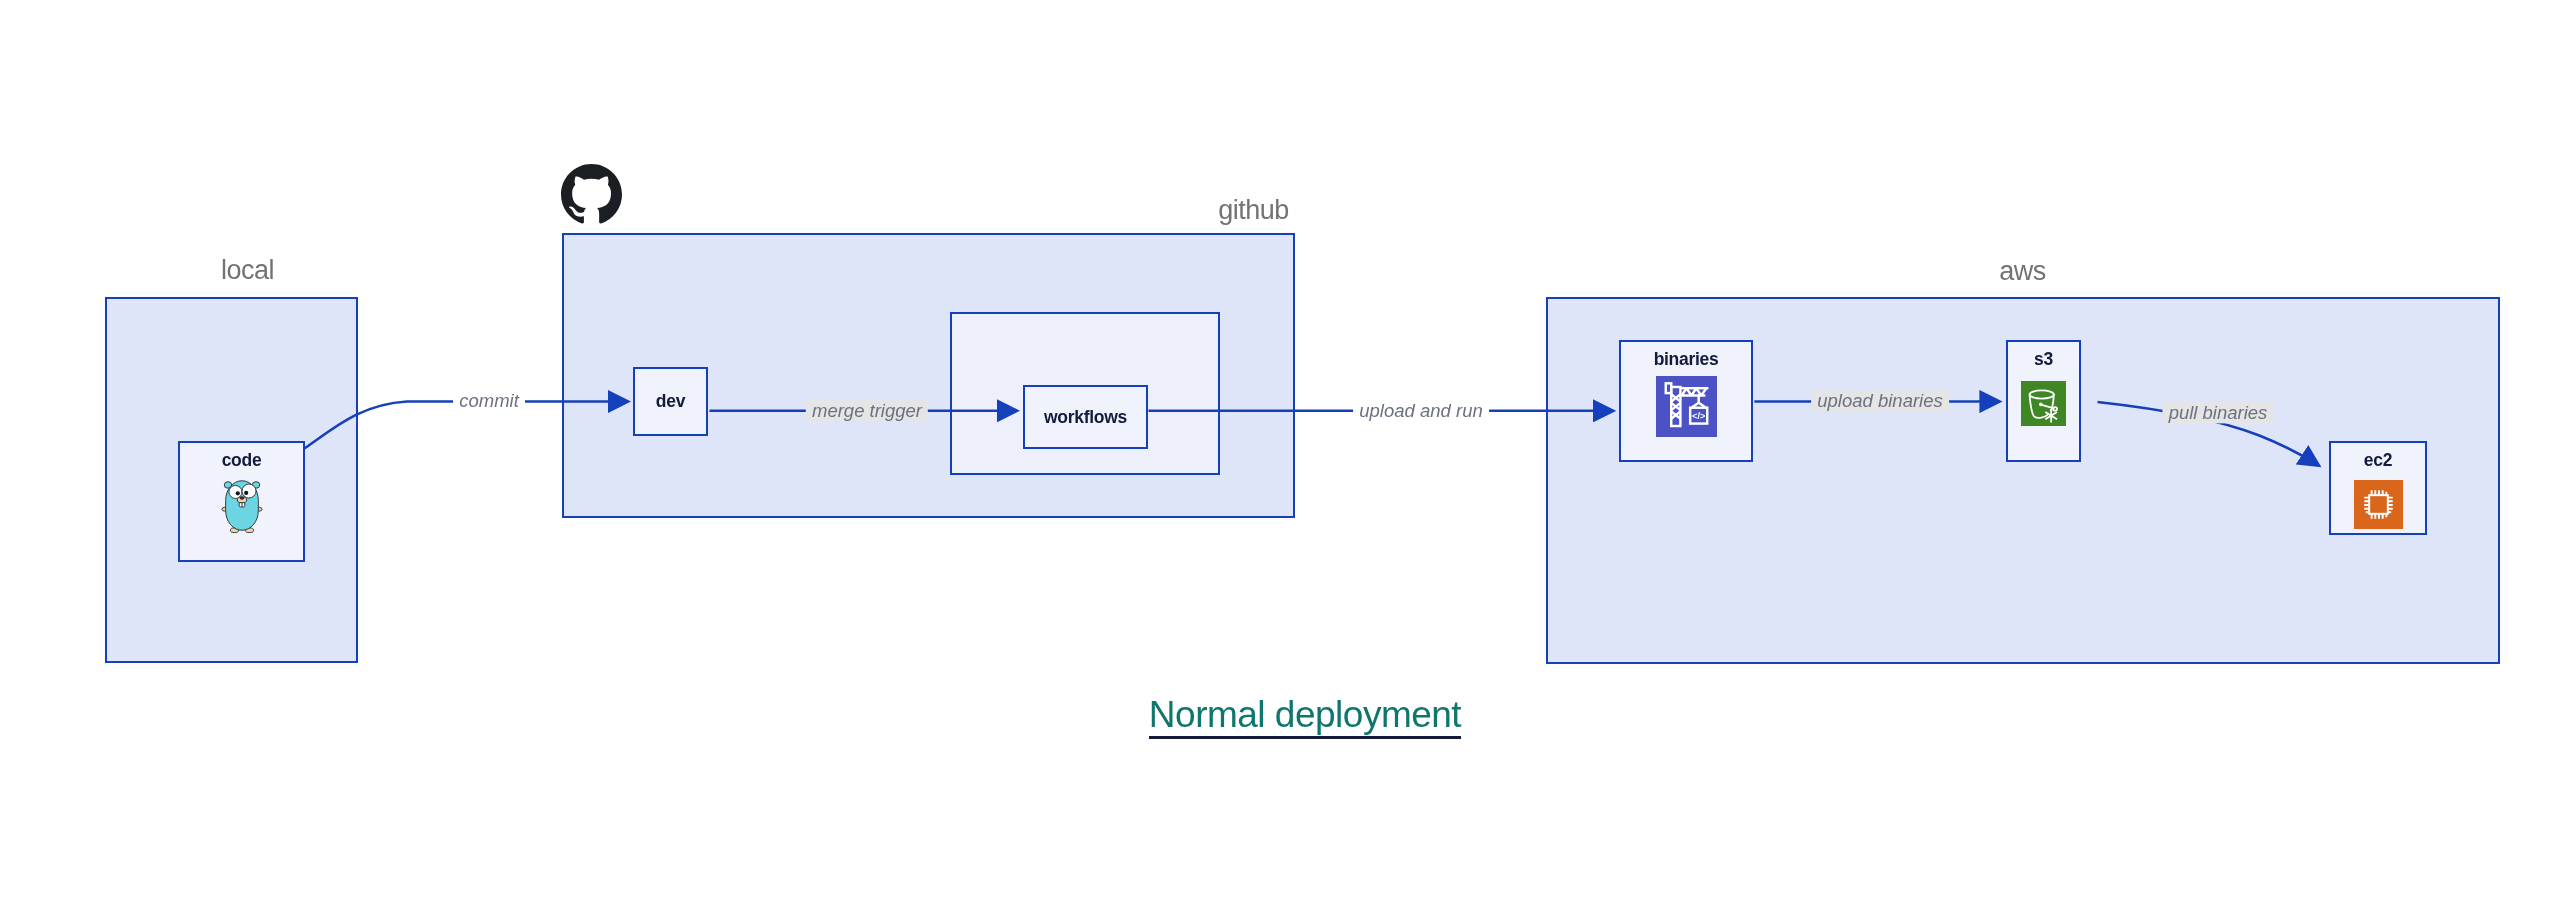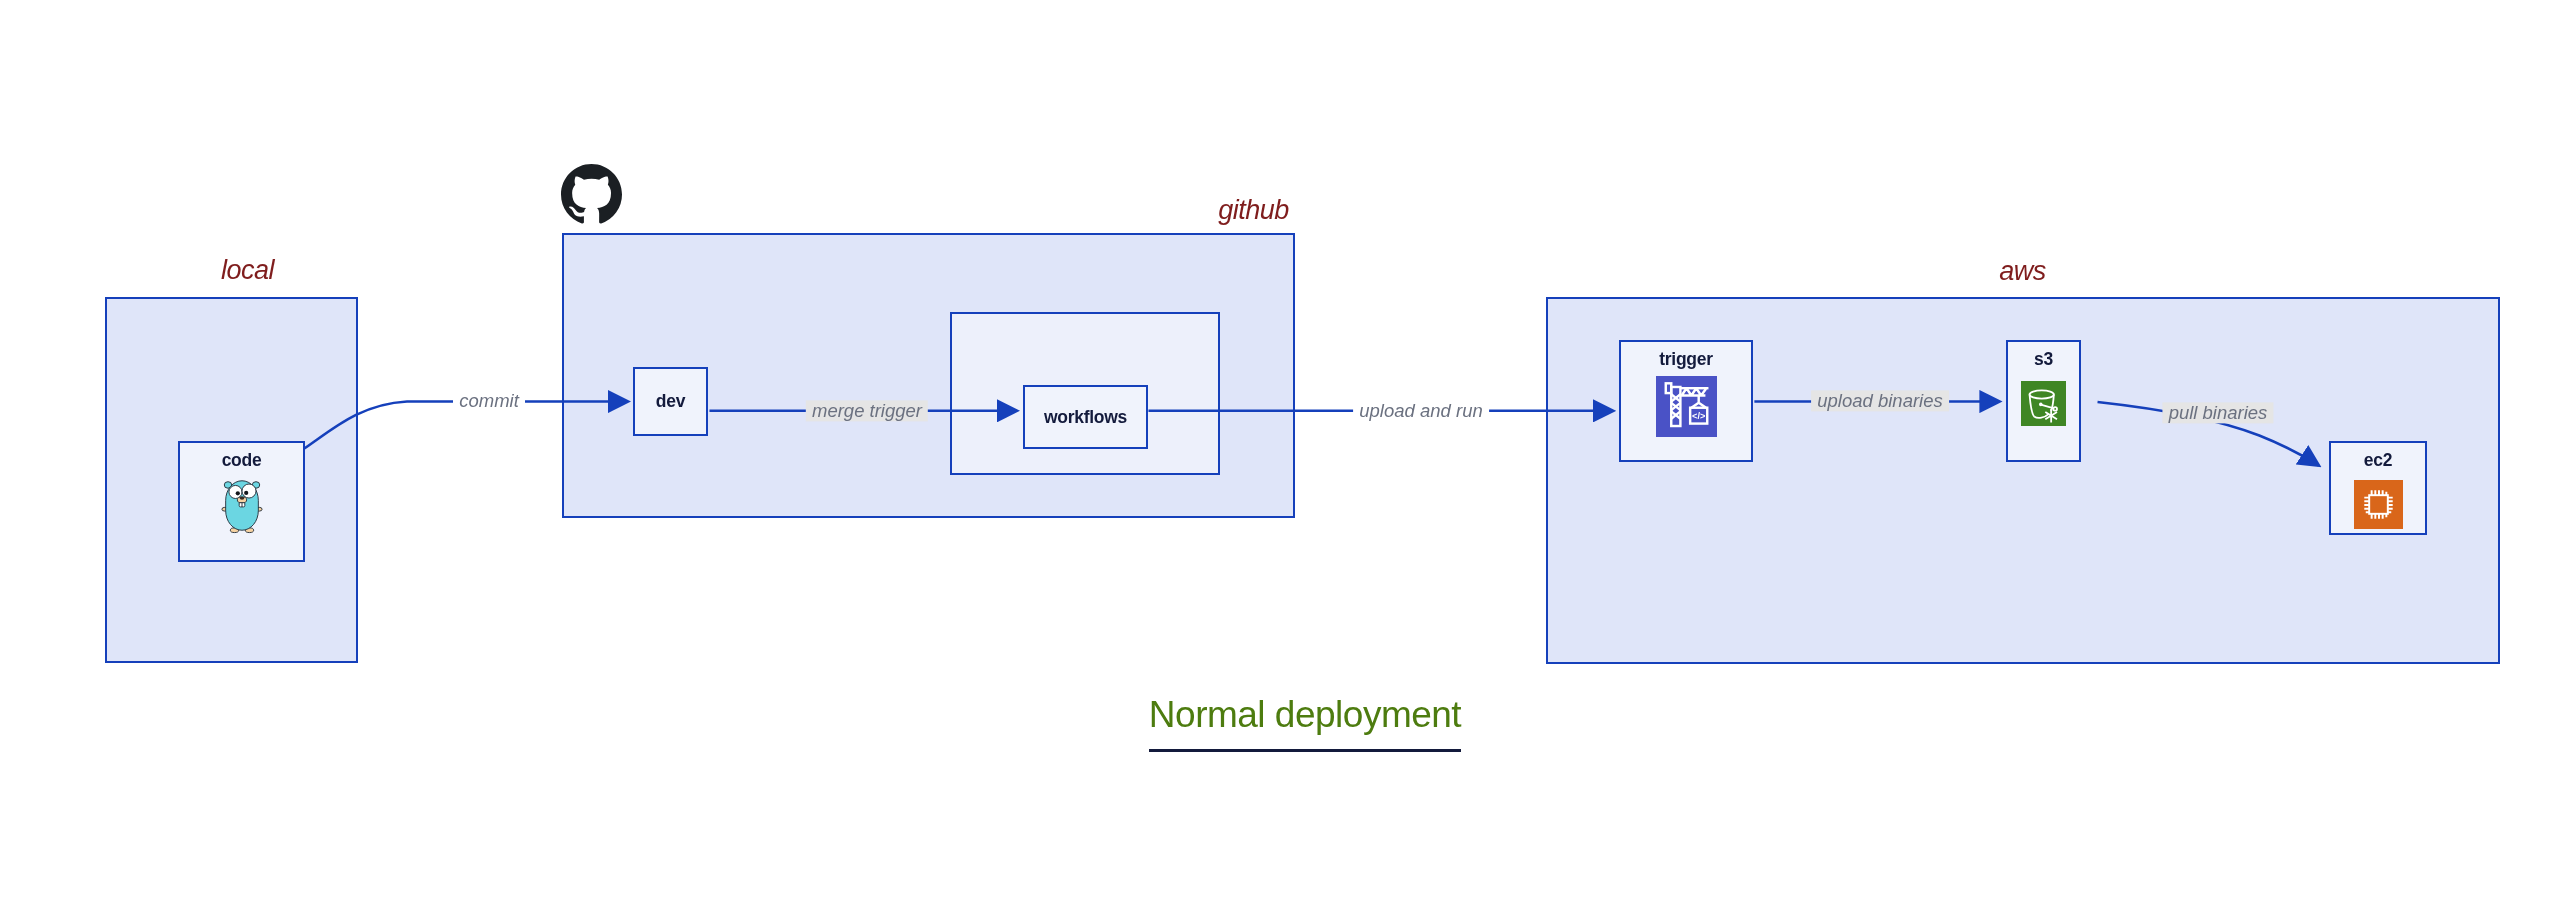--- a/index.html
+++ b/index.html
@@ -1,35 +1,35 @@
 <!DOCTYPE html>
 <html style="font-size:8.2px"><head>
 <meta charset="utf-8">
 <style>
   html,body{margin:0;padding:0;background:#ffffff;}
   .canvas{position:relative;width:2604px;height:902px;background:#ffffff;overflow:hidden;
           font-family:"Liberation Sans","DejaVu Sans",sans-serif;}
   .container{position:absolute;box-sizing:border-box;background:#dfe5f9;border:2.6px solid #1540bb;z-index:1;}
   .container.inner{background:#edf0fb;}
-  .clabel{position:absolute;z-index:1;text-align:center;font-size:27px;color:#7f1d1d;letter-spacing:-0.5px;white-space:nowrap;font-style:italic;}
+  .clabel{position:absolute;z-index:1;text-align:center;font-size:27px;color:#737373;letter-spacing:-0.5px;white-space:nowrap;}
   .edges{position:absolute;left:0;top:0;z-index:2;}
   .node{position:absolute;box-sizing:border-box;background:#f0f3fc;border:2.6px solid #1540bb;z-index:3;
         display:flex;flex-direction:column;align-items:center;}
   .node.centered{justify-content:center;}
   .node-label{font-size:17.5px;font-weight:bold;color:#131a3c;letter-spacing:-0.3px;margin-top:7.2px;white-space:nowrap;}
   .node.centered .node-label{margin-top:0;}
   .node-icon{margin-top:6.2px;}
   .edge-label{position:absolute;z-index:3;transform:translate(-50%,-50%);font-size:18.5px;font-style:italic;
               color:#6b7180;white-space:nowrap;padding:0 6.2px;line-height:1.15;}
   .edge-label.on-white{background:#ffffff;margin-left:38px;}
   .edge-label.on-panel{background:#e5e5e5;}
   .gh-logo{position:absolute;z-index:1;}
   .title-wrap{position:absolute;z-index:1;text-align:center;}
-  .title-text{display:inline-block;font-size:37px;color:#4d7c0f;letter-spacing:-0.5px;
-              border-bottom:3.6px solid #131a3c;padding-bottom:13px;white-space:nowrap;}
+  .title-text{display:inline-block;font-size:37px;color:#0f766e;letter-spacing:-0.5px;
+              border-bottom:3.6px solid #131a3c;padding-bottom:0;white-space:nowrap;}
 </style>
 </head>
 <body>
 
 <div class="canvas">
 
   <div class="clabel" style="left:170px;top:255px;width:155px">local</div>
   <div class="clabel" style="left:1176px;top:195px;width:155px">github</div>
   <div class="clabel" style="left:1008px;top:274px;width:155px">master</div>
   <div class="clabel" style="left:1945px;top:256px;width:155px">aws</div>
@@ -83,21 +83,21 @@
 
   <div class="node centered" style="left:633px;top:367px;width:75px;height:69px">
     <div class="node-label">dev</div>
   </div>
 
   <div class="node centered" style="left:1023px;top:385px;width:125px;height:64px">
     <div class="node-label">workflows</div>
   </div>
 
   <div class="node" style="left:1619px;top:340px;width:134px;height:122px">
-    <div class="node-label">trigger</div>
+    <div class="node-label">binaries</div>
     <svg class="node-icon" width="61" height="61" viewBox="0 0 100 100">
       <rect x="0" y="0" width="100" height="100" fill="#4a52c6"></rect>
       <g fill="none" stroke="#ffffff" stroke-width="4">
         <rect x="16" y="12" width="9" height="16"></rect>
         <rect x="25" y="18" width="15" height="64"></rect>
         <path d="M25 30 L40 42 M40 30 L25 42 M25 44 L40 56 M40 44 L25 56 M25 58 L40 70 M40 58 L25 70"></path>
         <path d="M40 20 H86"></path>
         <path d="M40 32 H81 M42 32 L50 20 M50 20 L58 32 M58 32 L66 20 M66 20 L74 32 M74 32 L82 21"></path>
         <path d="M70 32 V44 M58 52 L70 44 L82 52"></path>
         <rect x="56" y="52" width="28" height="26"></rect>

